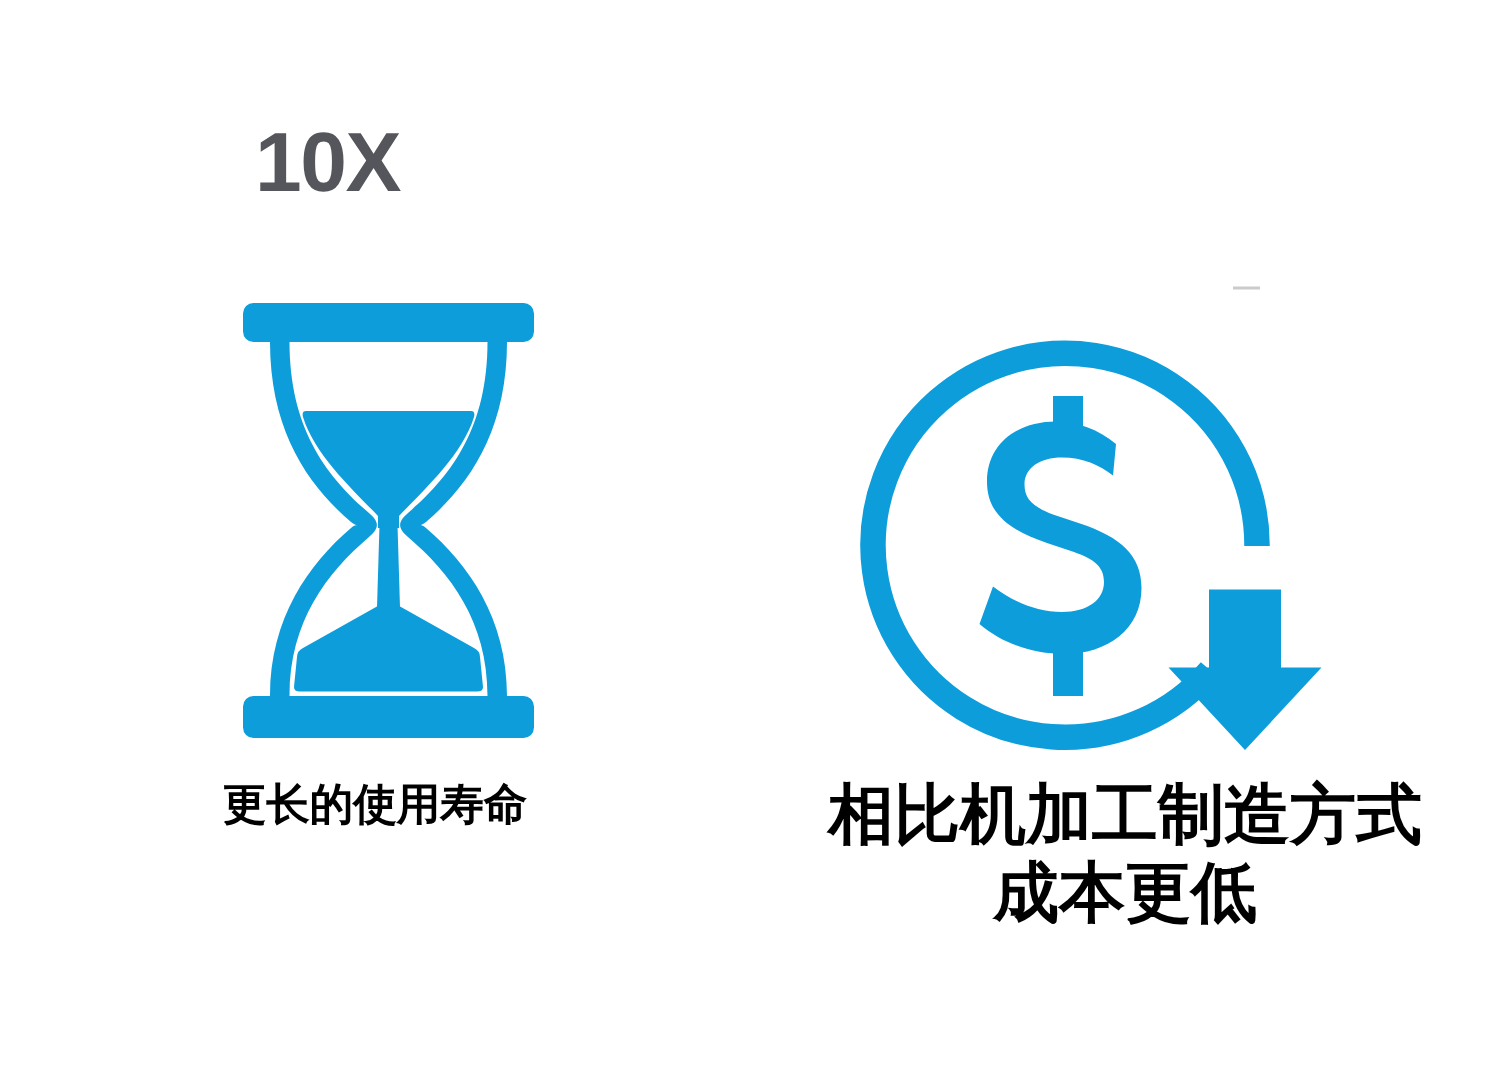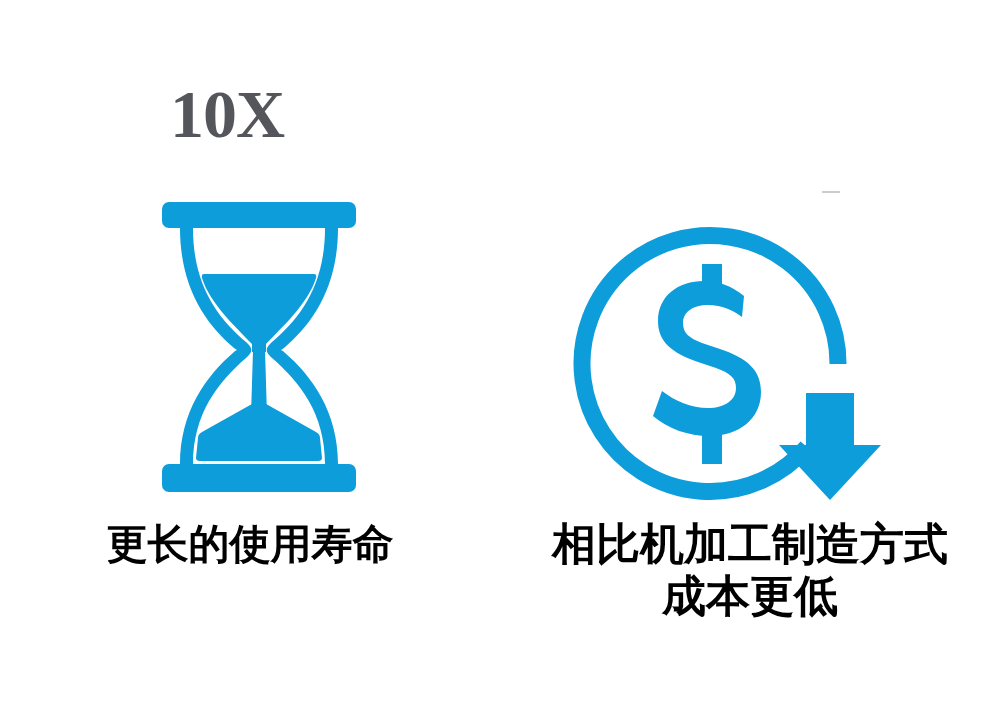--- a/index.html
+++ b/index.html
@@ -29,27 +29,26 @@
     left: 60px;
     top: 60px;
     width: 400px;
     height: 600px;
   }
 
   .multiplier {
     position: absolute;
     left: 110px;
     top: 20px;
-    font-size: 68px;
+    font-size: 56px;
     font-weight: bold;
     letter-spacing: -1px;
     line-height: 1;
     color: #54565b;
     white-space: nowrap;
-    font-family: Liberation Serif, serif;
   }
 
   .hourglass-wrap {
     position: absolute;
     left: 88px;
     top: 140px;
     width: 222px;
     height: 300px;
   }
 
@@ -88,21 +87,21 @@
     color: #000000;
     line-height: 1.18;
     letter-spacing: 0px;
     white-space: pre-line;
   }
 
   .caption-left {
     left: 0;
     top: 520px;
     width: 500px;
-    font-size: 41px;
+    font-size: 29px;
   }
 
   .caption-right {
     left: 520px;
     top: 518px;
     width: 460px;
     font-size: 44px;
   }
 
   svg { display: block; overflow: visible; }

